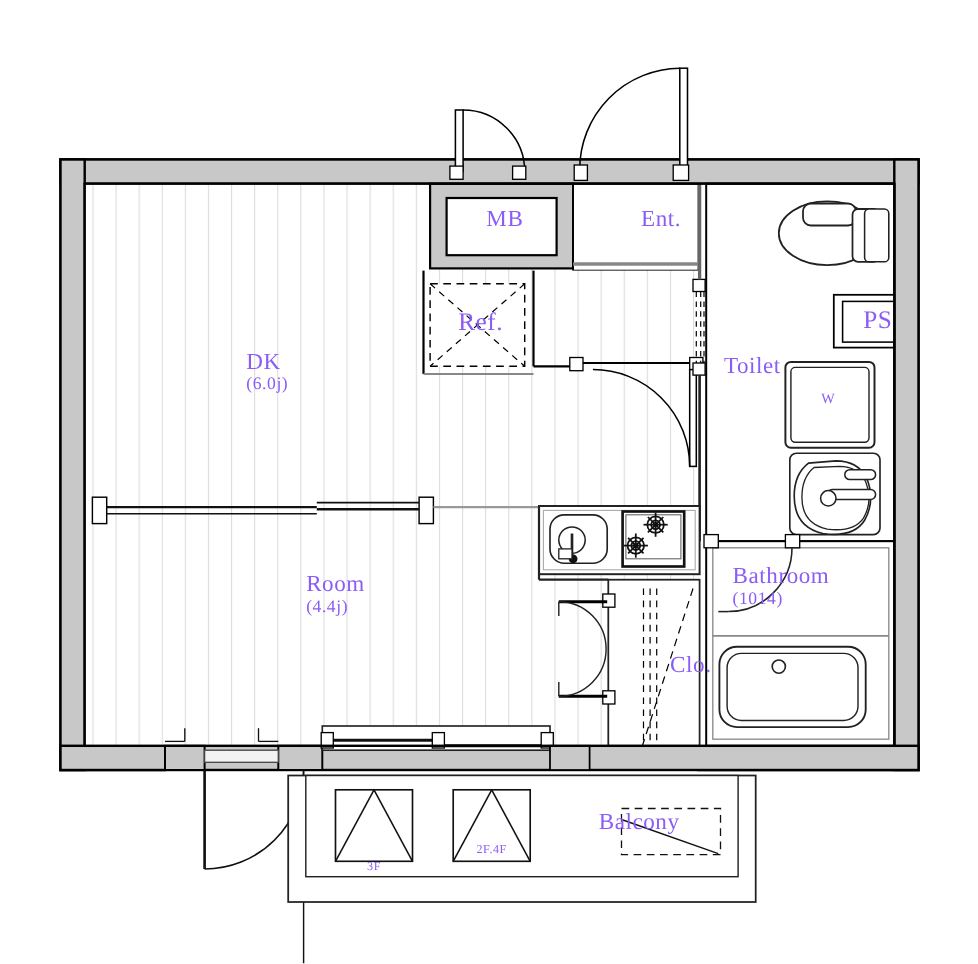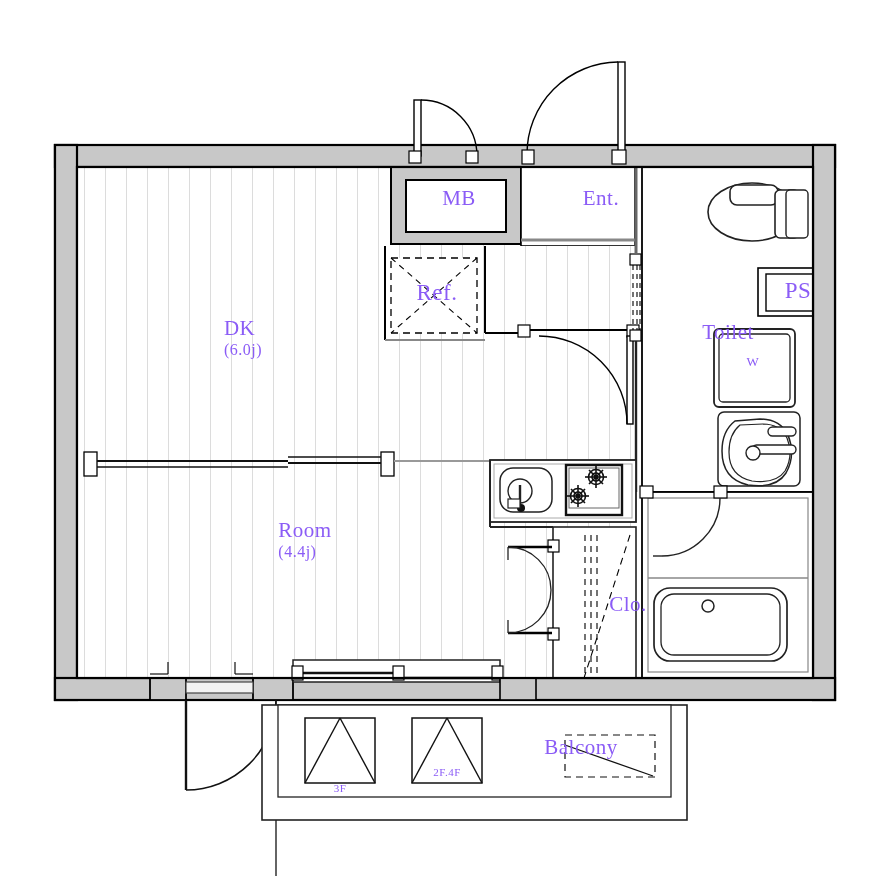--- a/index.html
+++ b/index.html
@@ -298,26 +298,30 @@
     <div>Room</div>
     <div class="lbl-sub">(4.4j)</div>
   </div>
 
   <div class="lbl lbl-room center-x" style="left:459px; top:186px;">MB</div>
 
   <div class="lbl lbl-room center-x" style="left:585px; top:186px;margin-left:16px;">Ent.</div>
 
   <div class="lbl lbl-small center-x" style="left:437px; top:279px;">Ref.</div>
 
-  <div class="lbl lbl-room center-x" style="left:684px; top:320px;margin-left:44px;">Toilet</div>
+  <div class="lbl lbl-room center-x" style="left:684px; top:320px;">Toilet</div>
 
   <div class="lbl lbl-small center-x" style="left:786px; top:277px;margin-left:12px;">PS</div>
 
   <div class="lbl lbl-w center-x" style="left:753px; top:354px;">W</div>
 
+  <div class="lbl lbl-room center-x" style="left:710px; top:511px;">
+    <div>Bathroom</div>
+    <div class="lbl-sub">(1014)</div>
+  </div>
 
   <div class="lbl lbl-room center-x" style="left:628px; top:592px;">Clo.</div>
 
   <div class="lbl lbl-room center-x" style="left:581px; top:735px;">Balcony</div>
 
   <div class="lbl lbl-tiny center-x" style="left:340px; top:766px;margin-top:16px;">3F</div>
 
   <div class="lbl lbl-tiny center-x" style="left:447px; top:766px;">2F.4F</div>
 
 </div>

